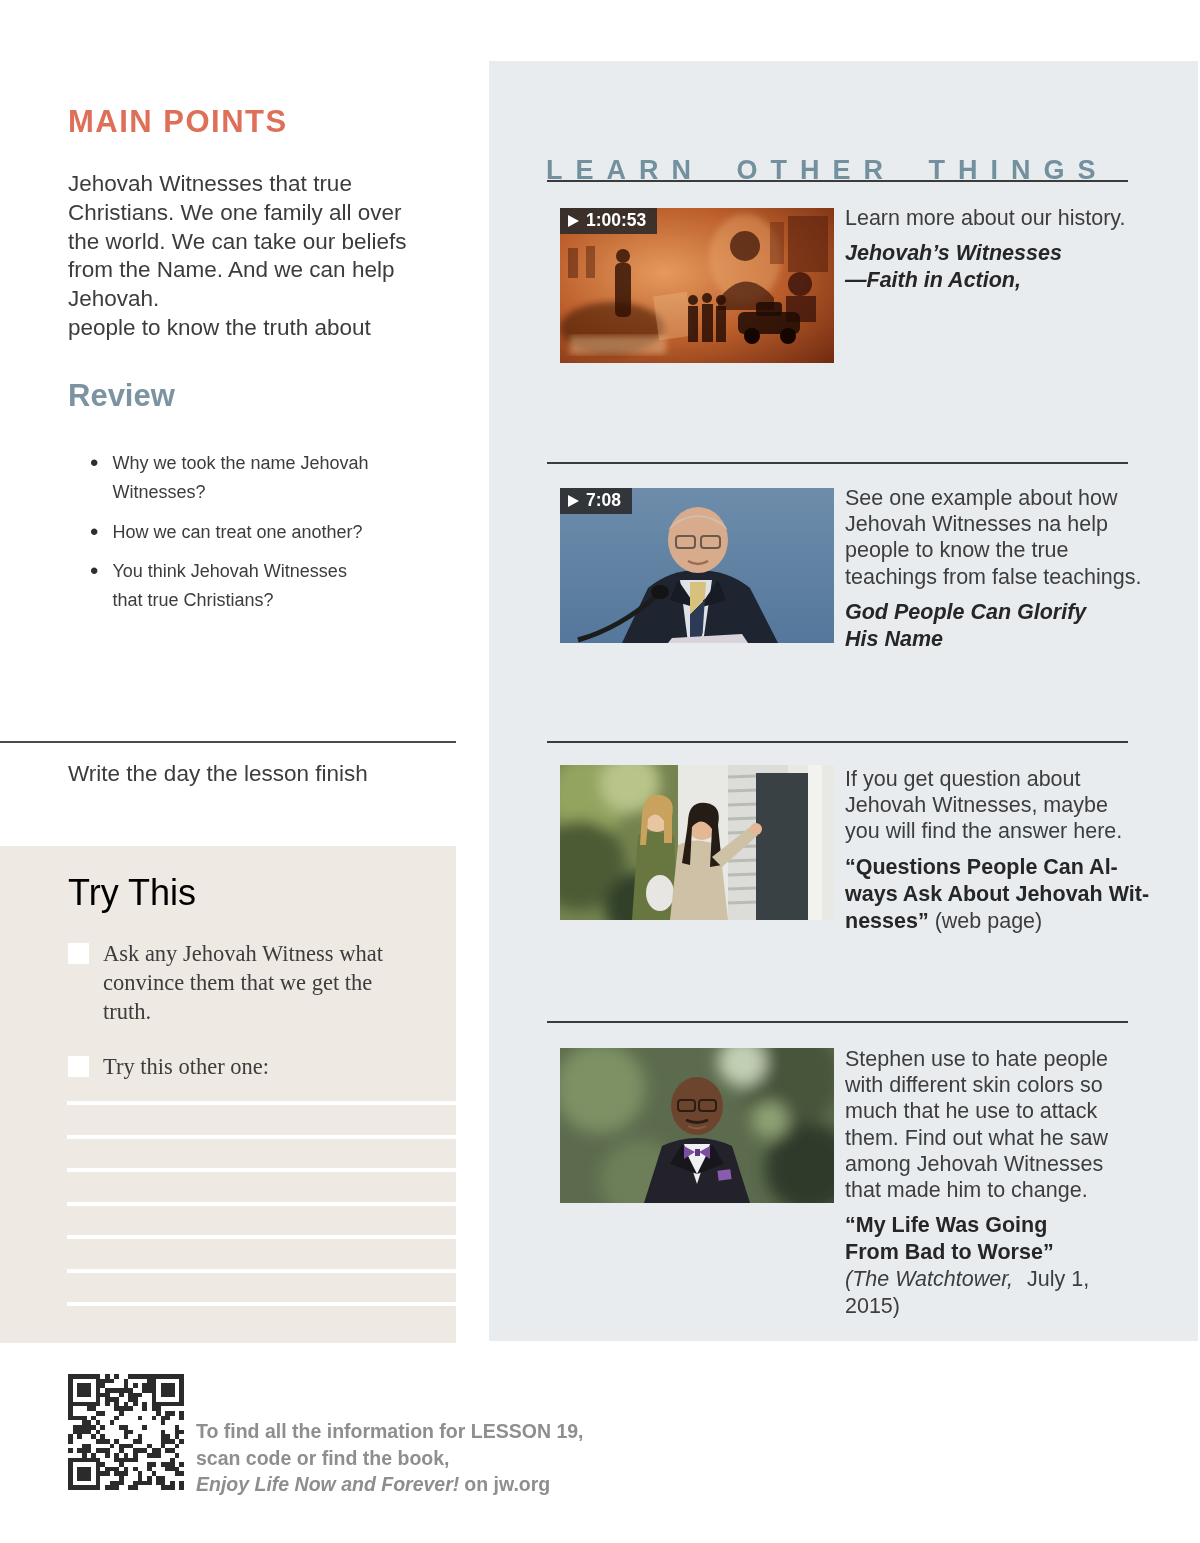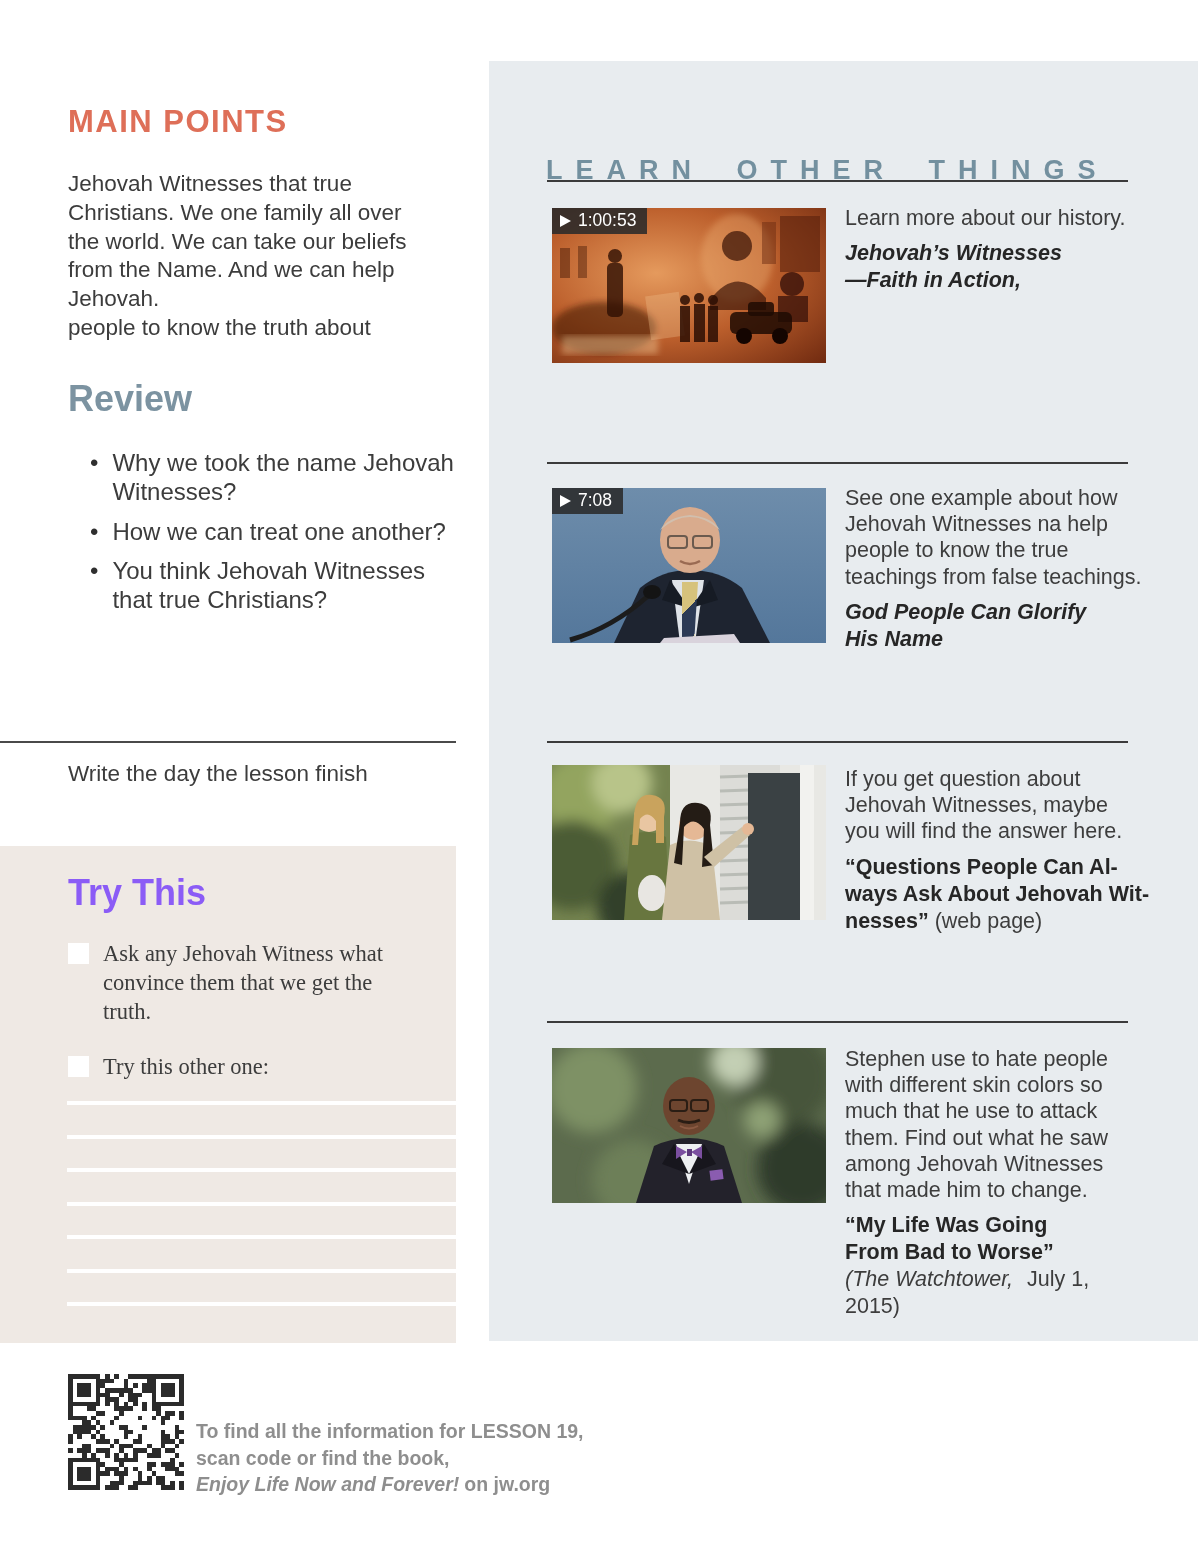--- a/index.html
+++ b/index.html
@@ -4,48 +4,48 @@
 <style>
   html,body{margin:0;padding:0;background:#ffffff;}
   .page{position:relative;width:1200px;height:1543px;background:#ffffff;overflow:hidden;
         font-family:"Liberation Sans",sans-serif;color:#3e3e3e;}
   .ln{white-space:nowrap;}
 
   
   .main-points-title{position:absolute;left:68px;top:104px;font-size:31px;font-weight:bold;
         letter-spacing:1.5px;color:#de6f58;}
   .main-points-body{position:absolute;left:68px;top:170px;font-size:22.5px;line-height:28.8px;color:#3c3c3c;}
-  .review-title{position:absolute;left:68px;top:378px;font-size:36px;font-weight:bold;color:#7c93a1;}
-  .review-list{position:absolute;left:90px;top:449px;font-size:24px;line-height:28.8px;color:#3c3c3c;}
+  .review-title{position:absolute;left:68px;top:378px;font-size:31px;font-weight:bold;color:#7c93a1;}
+  .review-list{position:absolute;left:90px;top:449px;font-size:18px;line-height:28.8px;color:#3c3c3c;}
   .bullet-item{display:flex;margin-bottom:11px;}
   .bullet-item::before{content:"•";margin-right:14px;font-size:24px;color:#2f2f2f;}
   .left-rule{position:absolute;left:0;top:741px;width:456px;height:2px;background:#4a4a4a;}
   .write-day{position:absolute;left:68px;top:761px;font-size:22.5px;color:#3c3c3c;}
 
   .try-box{position:absolute;left:0;top:846px;width:456px;height:497px;background:#efe9e4;}
-  .try-title{position:absolute;left:68px;top:26px;font-size:36px;font-weight:bold;color:#8b5cf6;}
+  .try-title{position:absolute;left:68px;top:26px;font-size:36px;font-weight:normal;color:#000000;}
   .check-item{position:absolute;left:68px;font-size:22.5px;line-height:28.8px;color:#3c3c3c;}
   .checkbox{position:absolute;left:0;top:3px;width:21px;height:21px;background:#ffffff;}
   .check-text{margin-left:35px;font-family:Liberation Serif, serif;}
   .write-lines{position:absolute;left:67px;top:255px;width:389px;}
   .write-line{height:4px;background:#ffffff;margin-bottom:29.5px;}
 
   
   .qr{position:absolute;left:68px;top:1374px;width:116px;height:116px;}
   .footer-caption{position:absolute;left:196px;top:1418px;font-size:19.5px;font-weight:bold;
         line-height:26.5px;color:#8e8e8e;}
   .footer-caption .it{font-style:italic;}
   .footer-caption .after-it{margin-left:5px;}
 
   
   .panel{position:absolute;left:489px;top:61px;width:709px;height:1280px;background:#e8ecef;}
   .panel-title{position:absolute;left:57px;top:94px;font-size:27px;font-weight:bold;
         letter-spacing:13px;word-spacing:12px;color:#73909f;white-space:nowrap;}
   .sec-rule{position:absolute;left:58px;width:581px;height:1.5px;background:#3b3b3b;}
-  .thumb{position:absolute;left:63px;width:306px;height:155px;overflow:hidden;}
+  .thumb{position:absolute;left:71px;width:306px;height:155px;overflow:hidden;font-weight:bold;}
   .thumb svg{display:block;width:274px;height:155px;}
   .badge{position:absolute;left:0;top:0;display:flex;align-items:center;gap:7px;
         background:rgba(42,42,42,0.88);color:#ffffff;font-size:17.5px;padding:2px 11px 3px 8px;}
   .play-tri{width:0;height:0;border-left:11px solid #ffffff;border-top:6.5px solid transparent;
         border-bottom:6.5px solid transparent;}
   .sec-text{position:absolute;left:356px;width:305px;font-size:21.5px;line-height:26.2px;color:#3d3d3d;}
   .vid-title{margin-top:9px;font-weight:bold;font-style:italic;line-height:27px;color:#262626;}
   .art-title{margin-top:9px;font-weight:bold;line-height:27px;color:#262626;}
   .art-last .reg{font-weight:normal;color:#3d3d3d;margin-left:6px;}
   .cite{font-weight:normal;color:#3d3d3d;line-height:27px;}

